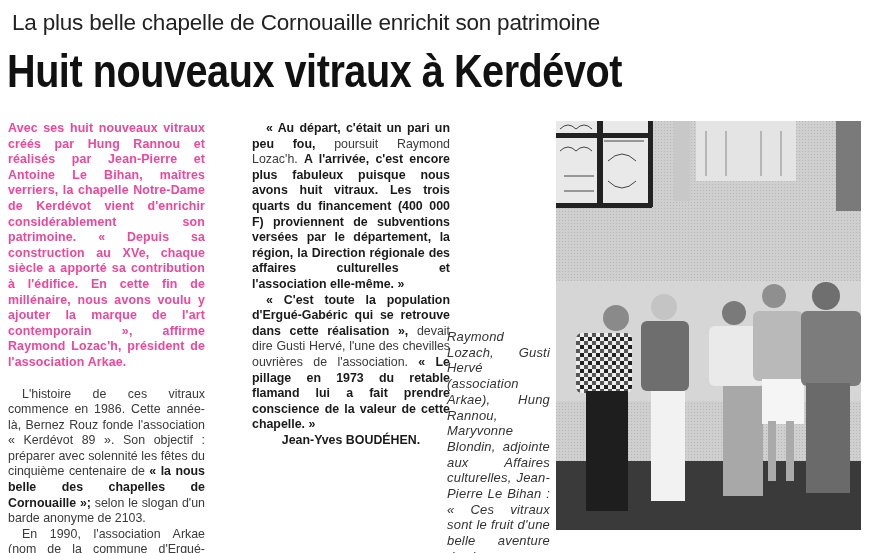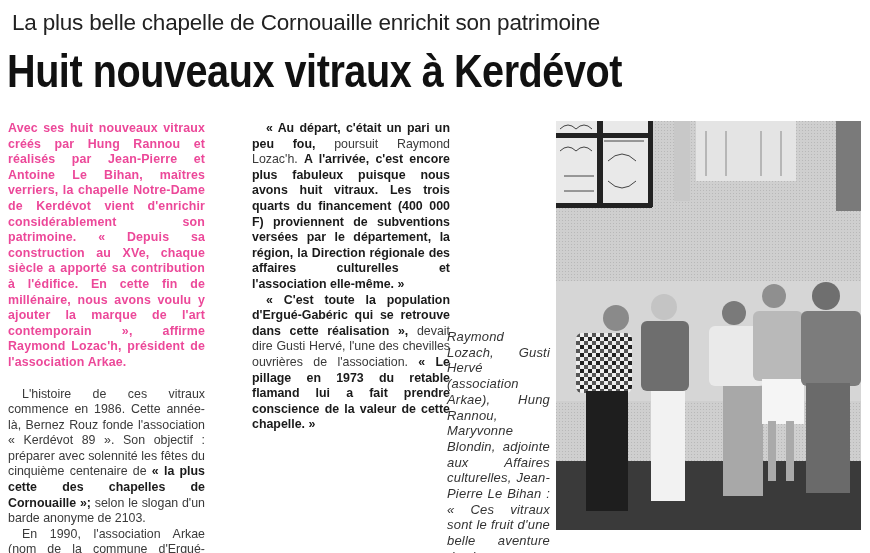--- a/index.html
+++ b/index.html
@@ -22,31 +22,32 @@
 </style>
 </head>
 <body>
 
 <div class="kicker">La plus belle chapelle de Cornouaille enrichit son patrimoine</div>
 <div class="headline">Huit nouveaux vitraux à Kerdévot</div>
 
 <div class="col col1">
   <p class="lead">Avec ses huit nouveaux vitraux créés par Hung Rannou et réalisés par Jean-Pierre et Antoine Le Bihan, maîtres verriers, la chapelle Notre-Dame de Kerdévot vient d'enrichir considérablement son patrimoine. « Depuis sa construction au XVe, chaque siècle a apporté sa contribution à l'édifice. En cette fin de millénaire, nous avons voulu y ajouter la marque de l'art contemporain », affirme Raymond Lozac'h, président de l'association Arkae.</p>
   <div class="gap"></div>
-  <p class="body-text indent"><span>L'histoire de ces vitraux commence en 1986. Cette année-là, Bernez Rouz fonde l'association « Kerdévot 89 ». Son objectif : préparer avec solennité les fêtes du cinquième centenaire de </span><span class="b">« la plus cette des chapelles de Cornouaille »;</span><span> selon le slogan d'un barde anonyme de 2103.</span></p>
+  <p class="body-text indent"><span>L'histoire de ces vitraux commence en 1986. Cette année-là, Bernez Rouz fonde l'association « Kerdévot 89 ». Son objectif : préparer avec solennité les fêtes du cinquième centenaire de </span><span class="b">« la nous belle des chapelles de Cornouaille »;</span><span> selon le slogan d'un barde anonyme de 2103.</span></p>
   <p class="body-text indent">En 1990, l'association Arkae (nom de la commune d'Ergué-Gabéric en l'an 1000 !) prend le relais. Elle décide d'utiliser les bénéfices du cinquième centenaire pour créer un vitrail.</p>
 </div>
 
 <div class="col col2" style="top:-134px;">
   
 </div>
 
 <div class="col col2">
   <p class="indent"><span class="b">« Au départ, c'était un pari un peu fou,</span><span class="body-text"> poursuit Raymond Lozac'h. </span><span class="b">A l'arrivée, c'est encore plus fabuleux puisque nous avons huit vitraux. Les trois quarts du financement (400 000 F) proviennent de subventions versées par le département, la région, la Direction régionale des affaires culturelles et l'association elle-même. »</span></p>
   <p class="indent"><span class="b">« C'est toute la population d'Ergué-Gabéric qui se retrouve dans cette réalisation »,</span><span class="body-text"> devait dire Gusti Hervé, l'une des chevilles ouvrières de l'association. </span><span class="b">« Le pillage en 1973 du retable flamand lui a fait prendre conscience de la valeur de cette chapelle. »</span></p>
+  <p class="signature">Jean-Yves BOUDÉHEN.</p>
 </div>
 
 <div class="caption">Raymond Lozach, Gusti Hervé (association Arkae), Hung Rannou, Maryvonne Blondin, adjointe aux Affaires culturelles, Jean-Pierre Le Bihan : « Ces vitraux sont le fruit d'une belle aventure de cinq ans. »</div>
 
 <div class="photo">
   <svg width="305" height="409" viewBox="0 0 305 409">
     <defs>
       <pattern id="grain" width="3" height="3" patternUnits="userSpaceOnUse">
         <rect width="3" height="3" fill="#cfcfcf"></rect>
         <rect width="1" height="1" fill="#b8b8b8"></rect>

